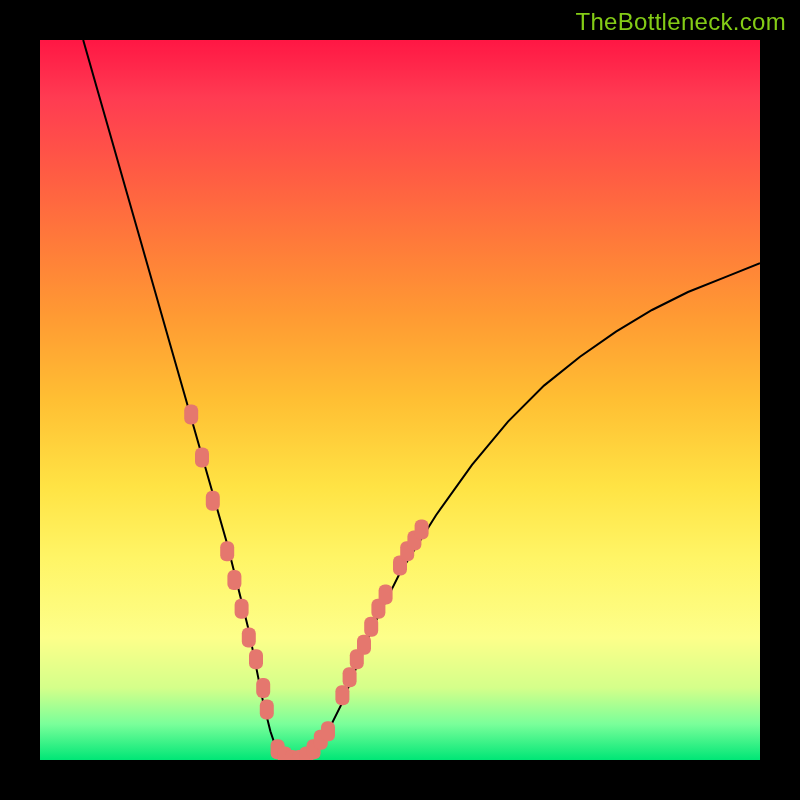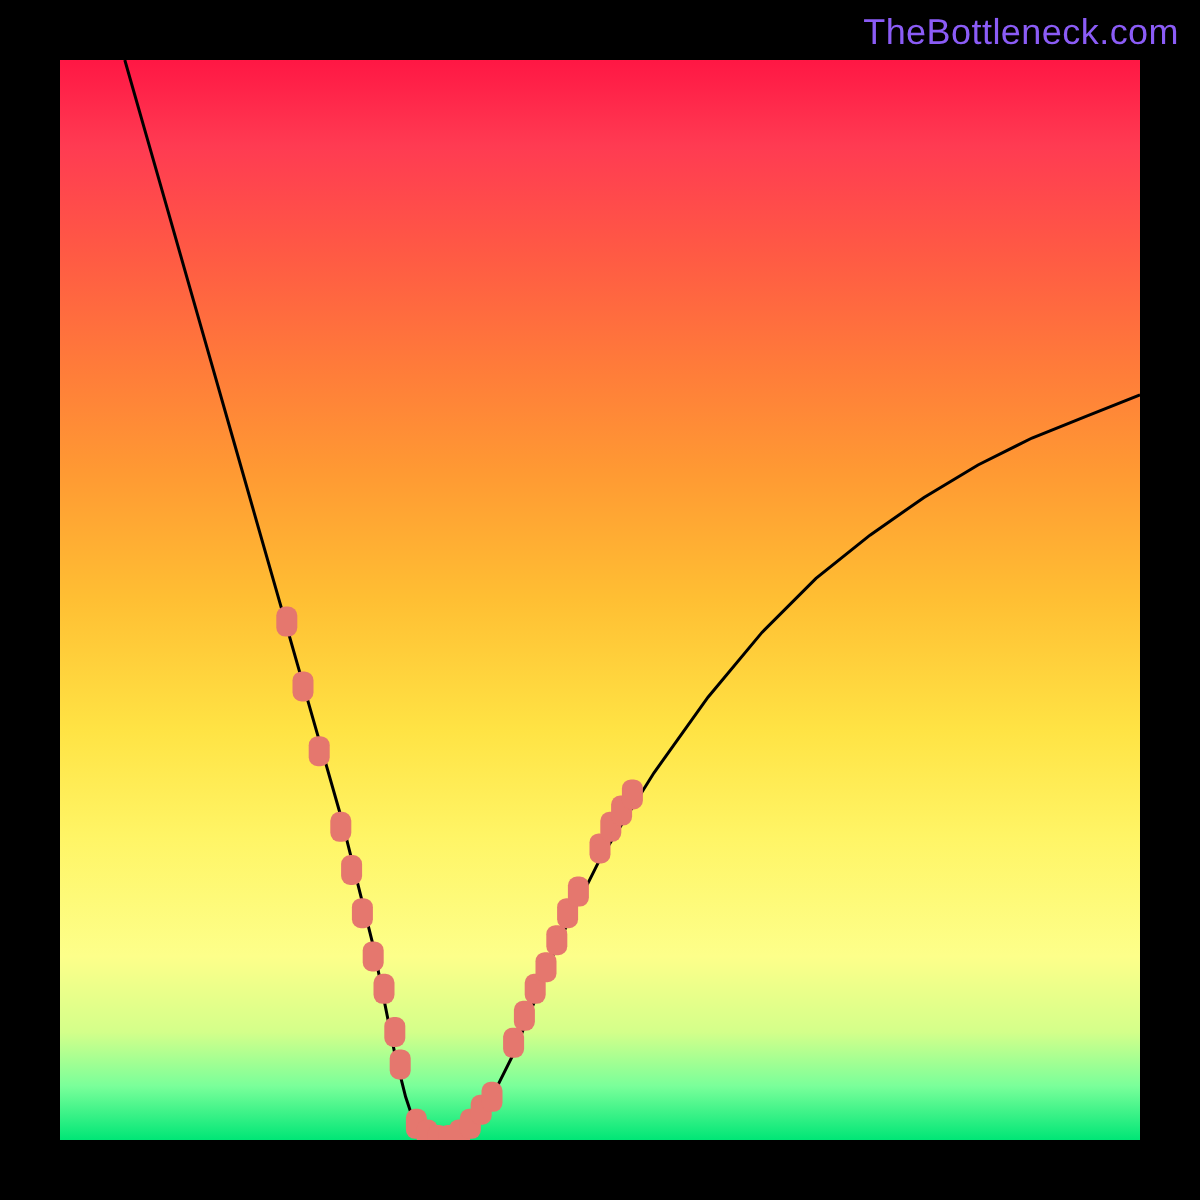--- a/index.html
+++ b/index.html
@@ -1,17 +1,17 @@
 <!DOCTYPE html>
 <html><head>
 <meta charset="utf-8">
 <style>
   * { margin: 0; padding: 0; box-sizing: border-box; }
   body { width: 800px; height: 800px; background: #000; position: relative; overflow: hidden; font-family: Arial, sans-serif; }
-  .watermark { position: absolute; top: 8px; right: 14px; color: #8b5cf6; font-size: 24px; font-weight: 500; z-index: 10; letter-spacing: 0.3px; }
+  .watermark { position: absolute; top: 8px; right: 14px; color: #84cc16; font-size: 24px; font-weight: 500; z-index: 10; letter-spacing: 0.3px; }
   .plot-area { position: absolute; left: 40px; top: 40px; width: 720px; height: 720px; background: linear-gradient(to bottom,
       #ff1744 0%,
       #ff3b52 8%,
       #ff5a44 18%,
       #ff7a3a 28%,
       #ff9933 38%,
       #ffbf33 50%,
       #ffe344 62%,
       #fff566 72%,
       #fdff8a 83%,

